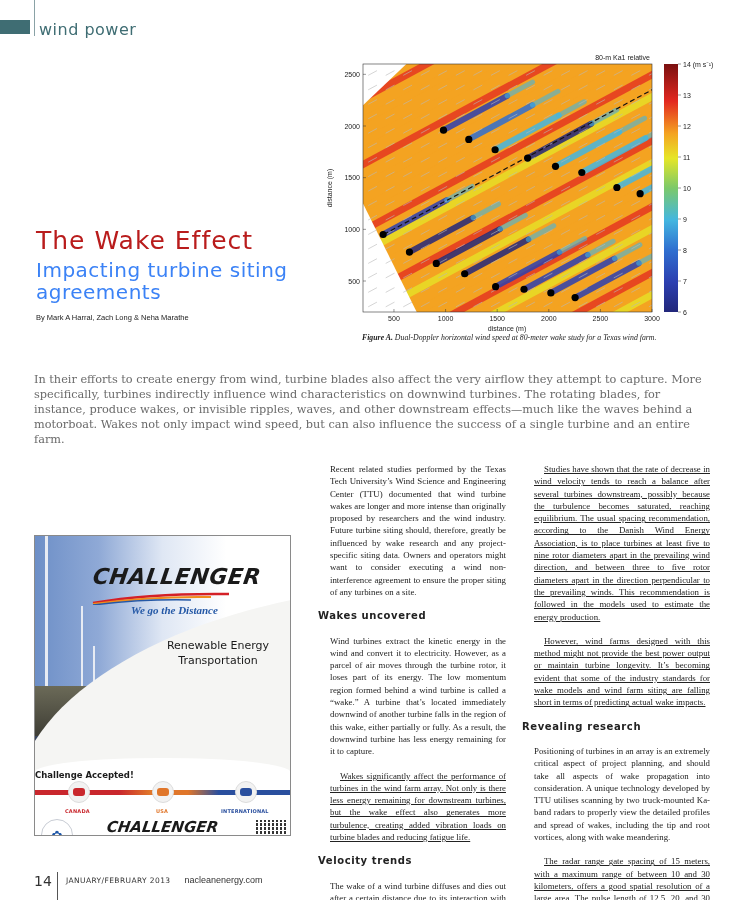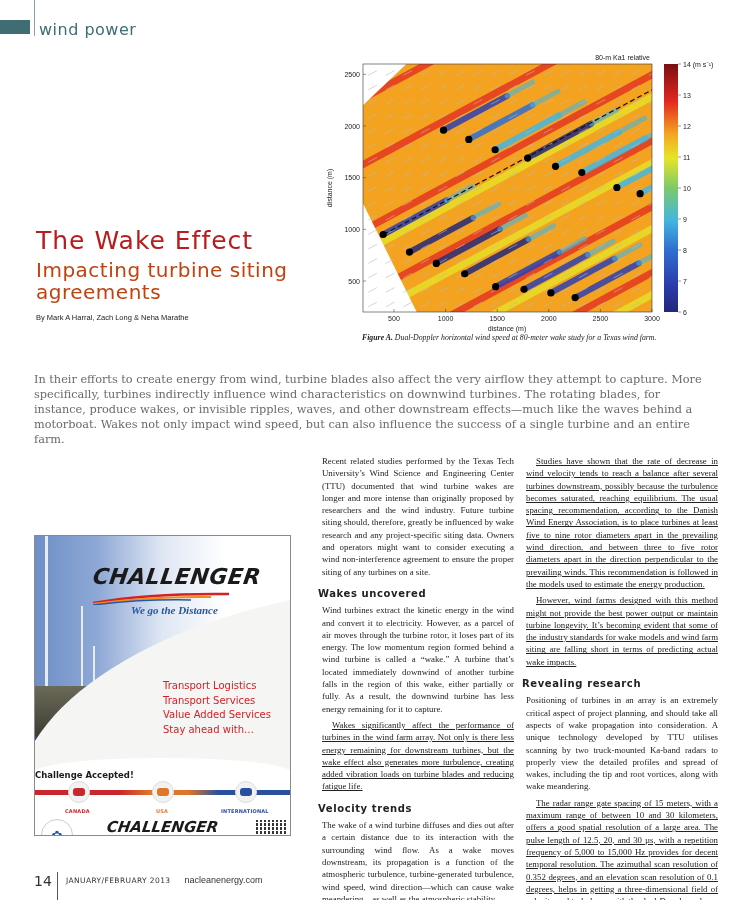--- a/index.html
+++ b/index.html
@@ -2,25 +2,25 @@
 <html><head>
 <meta charset="utf-8">
 <style>
   html,body{margin:0;padding:0;background:#fff;}
   body{width:738px;height:900px;position:relative;overflow:hidden;font-family:"DejaVu Serif",serif;color:#2a2a2a;}
   .abs{position:absolute;}
   .section-block{left:0;top:20px;width:30px;height:14px;background:#3f6d73;}
   .section-rule{left:34px;top:0;width:1px;height:36px;background:#8aa2a6;}
   .section-label{left:39px;top:20px;font-family:"DejaVu Sans",sans-serif;font-size:16px;color:#3f6d73;letter-spacing:0.5px;}
   .title{left:36px;top:226px;font-family:"DejaVu Sans",sans-serif;font-size:25px;color:#b91c1c;letter-spacing:1px;white-space:nowrap;}
-  .subtitle{left:36px;top:259px;font-family:"DejaVu Sans",sans-serif;font-size:20px;line-height:22px;color:#c2410c;letter-spacing:0.5px;width:290px;}
+  .subtitle{left:36px;top:259px;font-family:"DejaVu Sans",sans-serif;font-size:20px;line-height:22px;color:#3b82f6;letter-spacing:0.5px;width:290px;}
   .byline{left:36px;top:313px;font-family:"Liberation Sans",sans-serif;font-size:7.5px;color:#222;}
   .intro{left:34px;top:372px;width:680px;font-family:"DejaVu Serif",serif;font-size:11.3px;line-height:15px;color:#6a6a6a;}
   .col{font-family:"Liberation Serif",serif;font-size:8.8px;line-height:12.3px;color:#222;width:200px;text-align:justify;}
-  .col p{margin:4px;}
+  .col p{margin:12px;}
   .col p.ind{text-indent:10px;text-decoration:underline;}
   .col h4{margin:10px 0 0 0;font-family:"DejaVu Sans",sans-serif;font-size:10px;font-weight:bold;color:#222;letter-spacing:0.6px;}
   .col1{left:318px;top:451px;}
   .col2{left:522px;top:451px;}
   .caption{left:362px;top:333px;font-family:"Liberation Serif",serif;font-style:italic;font-size:7.8px;color:#222;white-space:nowrap;}
   .caption b{font-style:italic;}
   .footer-num{left:34px;top:873px;font-family:"DejaVu Sans",sans-serif;font-size:14px;color:#333;}
   .footer-rule{left:57px;top:872px;width:1px;height:28px;background:#555;}
   .footer-text{left:66px;top:875px;font-family:"DejaVu Sans",sans-serif;font-size:7.5px;color:#333;letter-spacing:0.4px;white-space:nowrap;}
   .footer-url{font-family:"Liberation Sans",sans-serif;font-size:9px;letter-spacing:0;margin-left:14px;}
@@ -522,26 +522,21 @@
   <div class="ad-truck"></div>
   <div class="ad-blade"></div>
   <div class="ad-white"></div>
   <div class="ad-logo">CHALLENGER</div>
   <svg class="ad-swoosh" viewBox="0 0 140 14">
     <path d="M2 12 Q60 2 138 3" stroke="#d42027" stroke-width="2.5" fill="none"></path>
     <path d="M2 13 Q60 5 120 6" stroke="#f08c1e" stroke-width="2" fill="none"></path>
     <path d="M2 14 Q50 8 100 9" stroke="#2458a6" stroke-width="1.5" fill="none"></path>
   </svg>
   <div class="ad-tagline">We go the Distance</div>
-  <div class="ad-services">
-    <div>Transport Logistics</div>
-    <div>Transport Services</div>
-    <div>Value Added Services</div>
-    <div>Stay ahead with…</div>
-  </div>
+  <div class="ad-heading">Renewable Energy Transportation</div>
   <div class="ad-challenge">Challenge Accepted!</div>
   <div class="ad-band"></div>
   <div class="ad-circle" style="left:33px;">
       <span style="background:#c9272d"></span>
     </div>
   <div class="ad-circle" style="left:117px;">
       <span style="background:#e0762a"></span>
     </div>
   <div class="ad-circle" style="left:200px;">
       <span style="background:#2a4f9e"></span>

